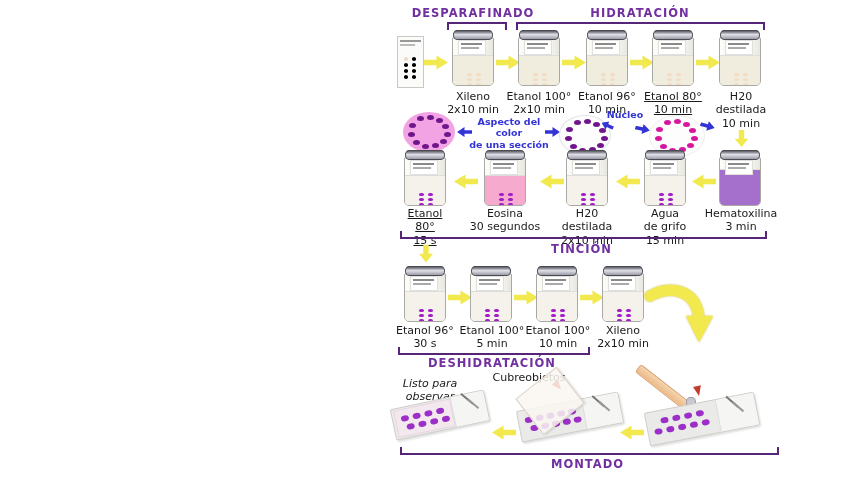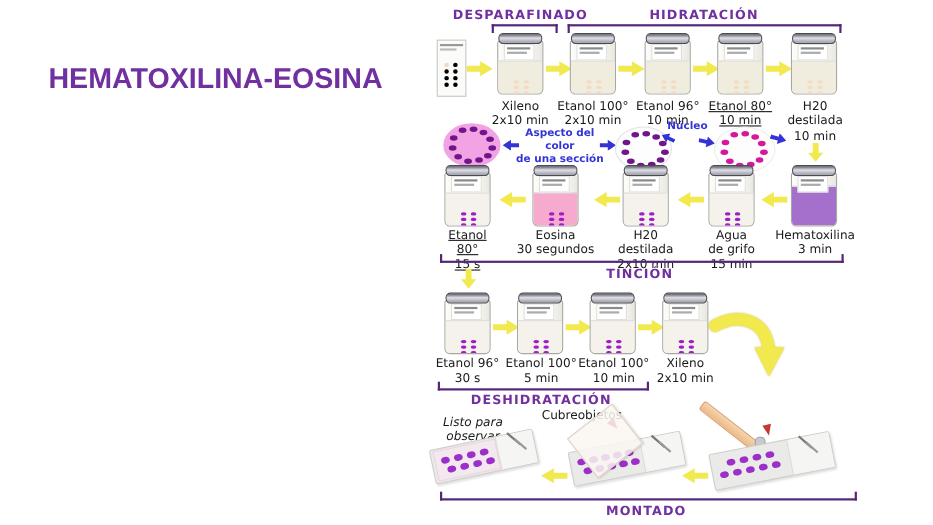--- a/index.html
+++ b/index.html
@@ -60,21 +60,20 @@
          border-radius:3px;transform:rotate(38deg);transform-origin:left top;}
   .drop{position:absolute;width:8px;height:10px;background:#c9c9cf;border-radius:50% 50% 60% 60%;border:1px solid #9d9da8;}
   .redarr{position:absolute;width:0;height:0;border-left:4px solid transparent;border-right:4px solid transparent;border-top:10px solid #C23B2E;}
   .curve{position:absolute;filter:drop-shadow(0 0 1px #c9ba30);}
 </style>
 </head>
 <body>
 
 <div class="canvas">
 
-  <h1 class="title">HEMATOXILINA-EOSINA</h1>
 
   <div class="sec" style="left:411px;top:6px;width:124px;">DESPARAFINADO</div>
   <div class="sec" style="left:581px;top:6px;width:118px;">HIDRATACIÓN</div>
   <div class="bracket-down" style="left:447px;top:22px;width:56px;"></div>
   <div class="bracket-down" style="left:516px;top:22px;width:245px;"></div>
 
   <div class="startslide" style="left:397px;top:36px;">
       <span class="fdots"></span>
     </div>
   <div class="yarr" style="left:424px;top:55px;"></div>

